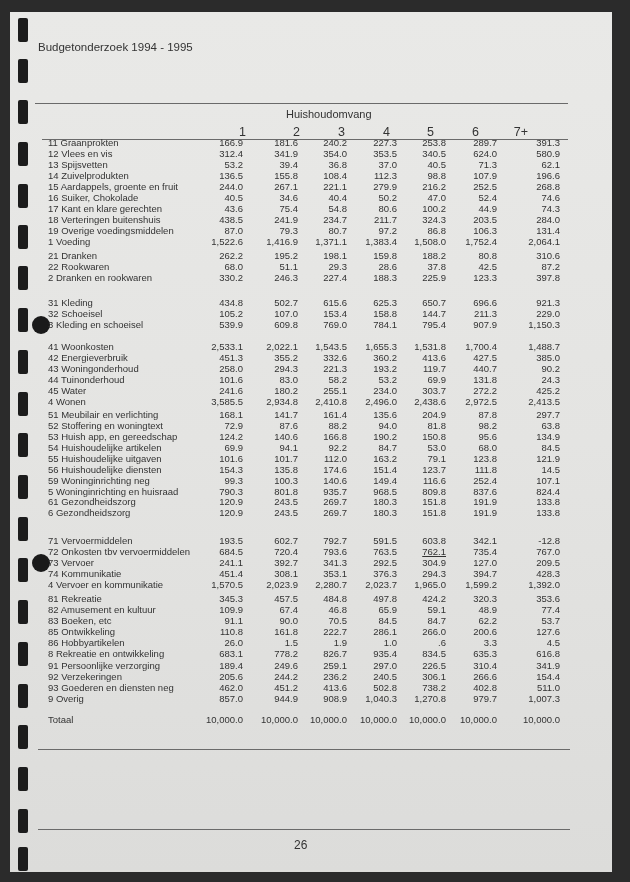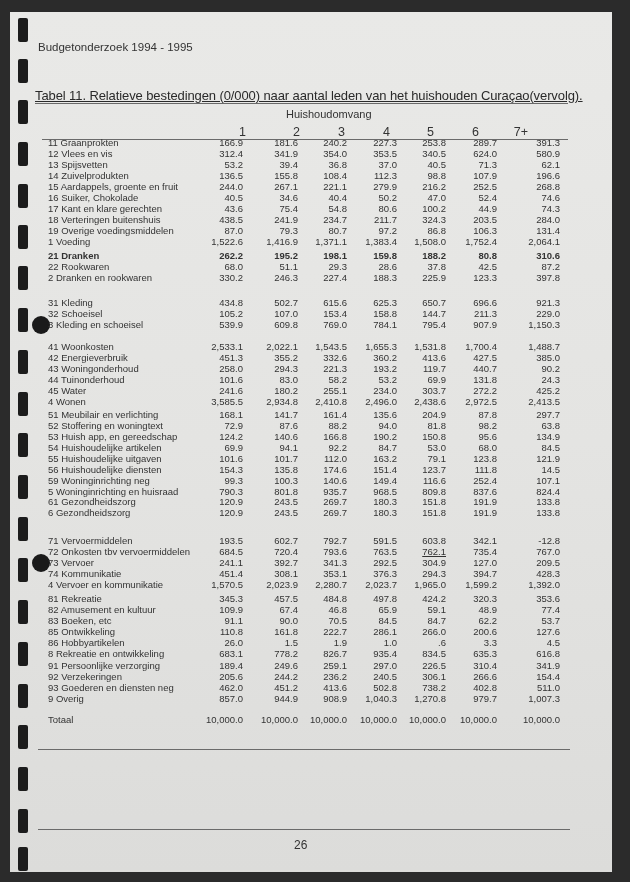--- a/index.html
+++ b/index.html
@@ -69,21 +69,20 @@
   <div class="hole" style="top:713px"></div>
   <div class="hole" style="top:755px"></div>
   <div class="hole" style="top:797px"></div>
   <div class="hole" style="top:835px"></div>
 
   <div class="punch" style="left:22px; top:304px"></div>
   <div class="punch" style="left:22px; top:542px"></div>
 
   <div class="running-head">Budgetonderzoek 1994 - 1995</div>
 
-  <div class="table-title">Tabel 11. Relatieve bestedingen (0/000) naar aantal leden van het huishouden Curaçao(vervolg).</div>
   <div class="rule" style="left:25px; top:91px; width:533px;"></div>
 
   <div class="col-group-head">Huishoudomvang</div>
 
   <div class="col-head" style="left:196px">1</div>
   <div class="col-head" style="left:250px">2</div>
   <div class="col-head" style="left:295px">3</div>
   <div class="col-head" style="left:340px">4</div>
   <div class="col-head" style="left:384px">5</div>
   <div class="col-head" style="left:429px">6</div>
@@ -184,21 +183,21 @@
       <div class="row" style="top: 224.45px;">
         <span class="lbl">1 Voeding</span>
         <span class="val" style="left: 173px;">1,522.6</span>
         <span class="val" style="left: 228px;">1,416.9</span>
         <span class="val" style="left: 277px;">1,371.1</span>
         <span class="val" style="left: 327px;">1,383.4</span>
         <span class="val" style="left: 376px;">1,508.0</span>
         <span class="val" style="left: 427px;">1,752.4</span>
         <span class="val" style="left: 490px;">2,064.1</span>
       </div>
-      <div class="row" style="top: 238px; font-weight: bold;">
+      <div class="row" style="top: 238px;">
         <span class="lbl">21 Dranken</span>
         <span class="val" style="left: 173px;">262.2</span>
         <span class="val" style="left: 228px;">195.2</span>
         <span class="val" style="left: 277px;">198.1</span>
         <span class="val" style="left: 327px;">159.8</span>
         <span class="val" style="left: 376px;">188.2</span>
         <span class="val" style="left: 427px;">80.8</span>
         <span class="val" style="left: 490px;">310.6</span>
       </div>
       <div class="row" style="top: 249.05px;">

